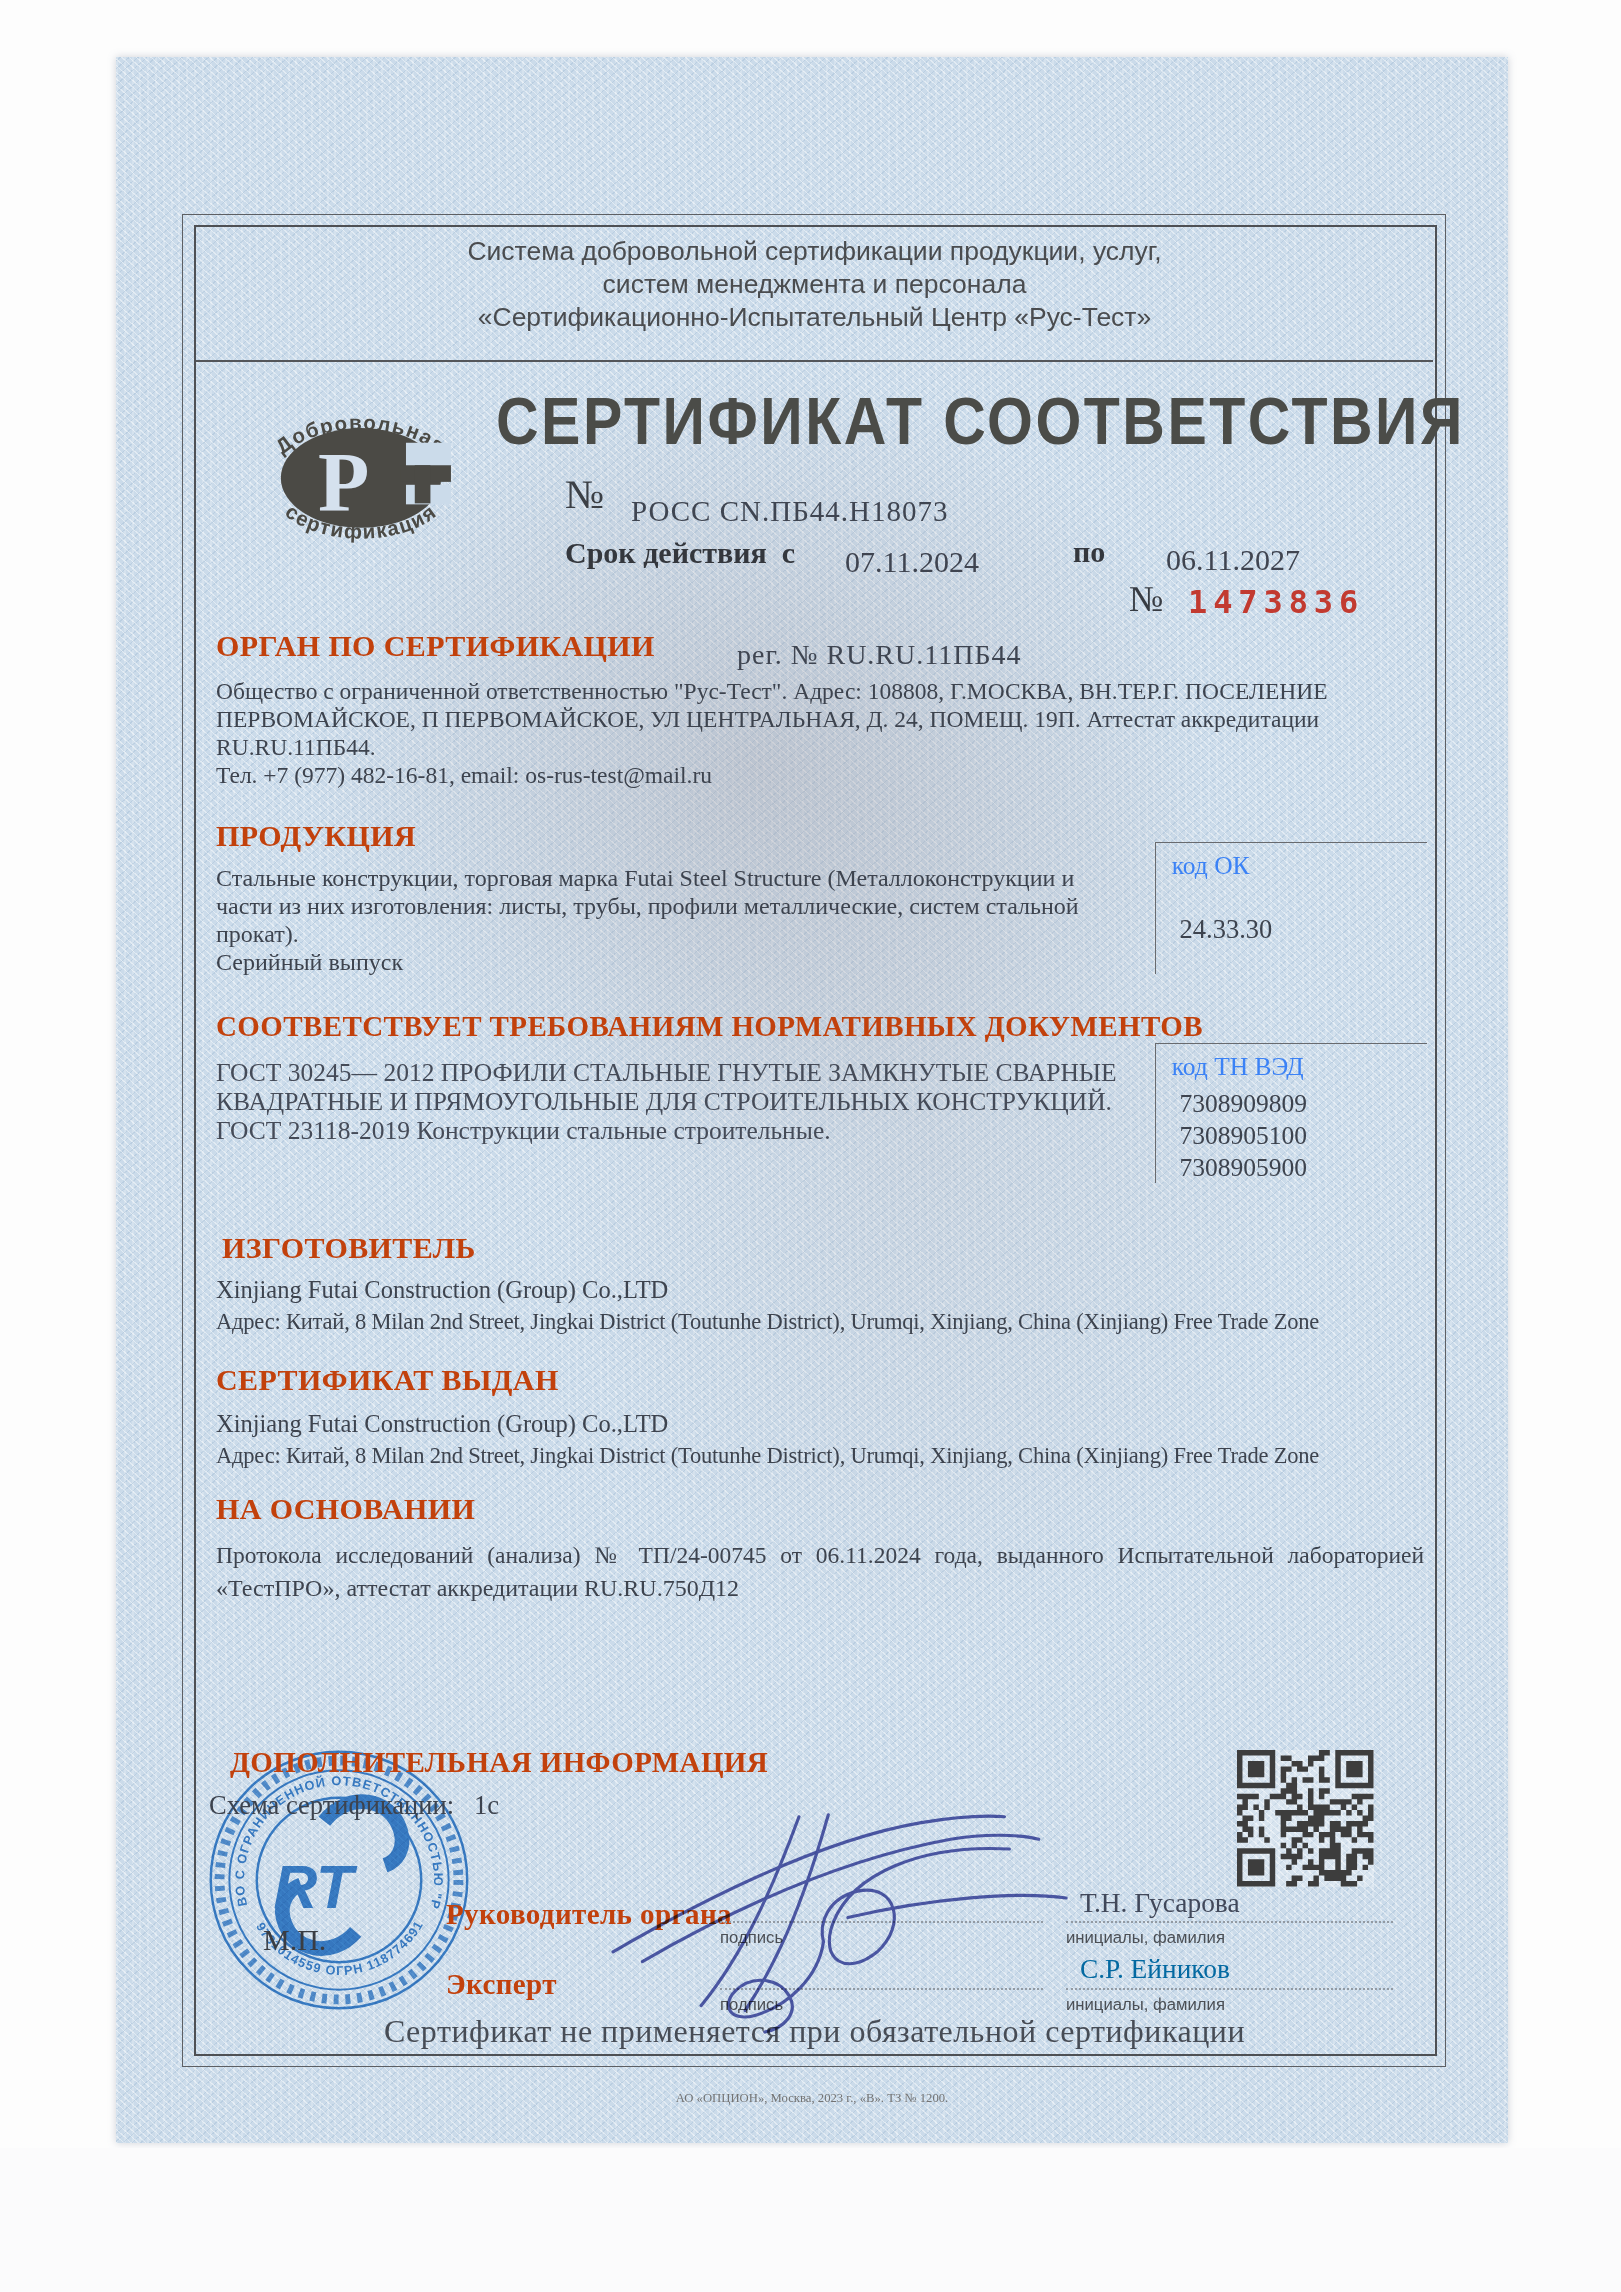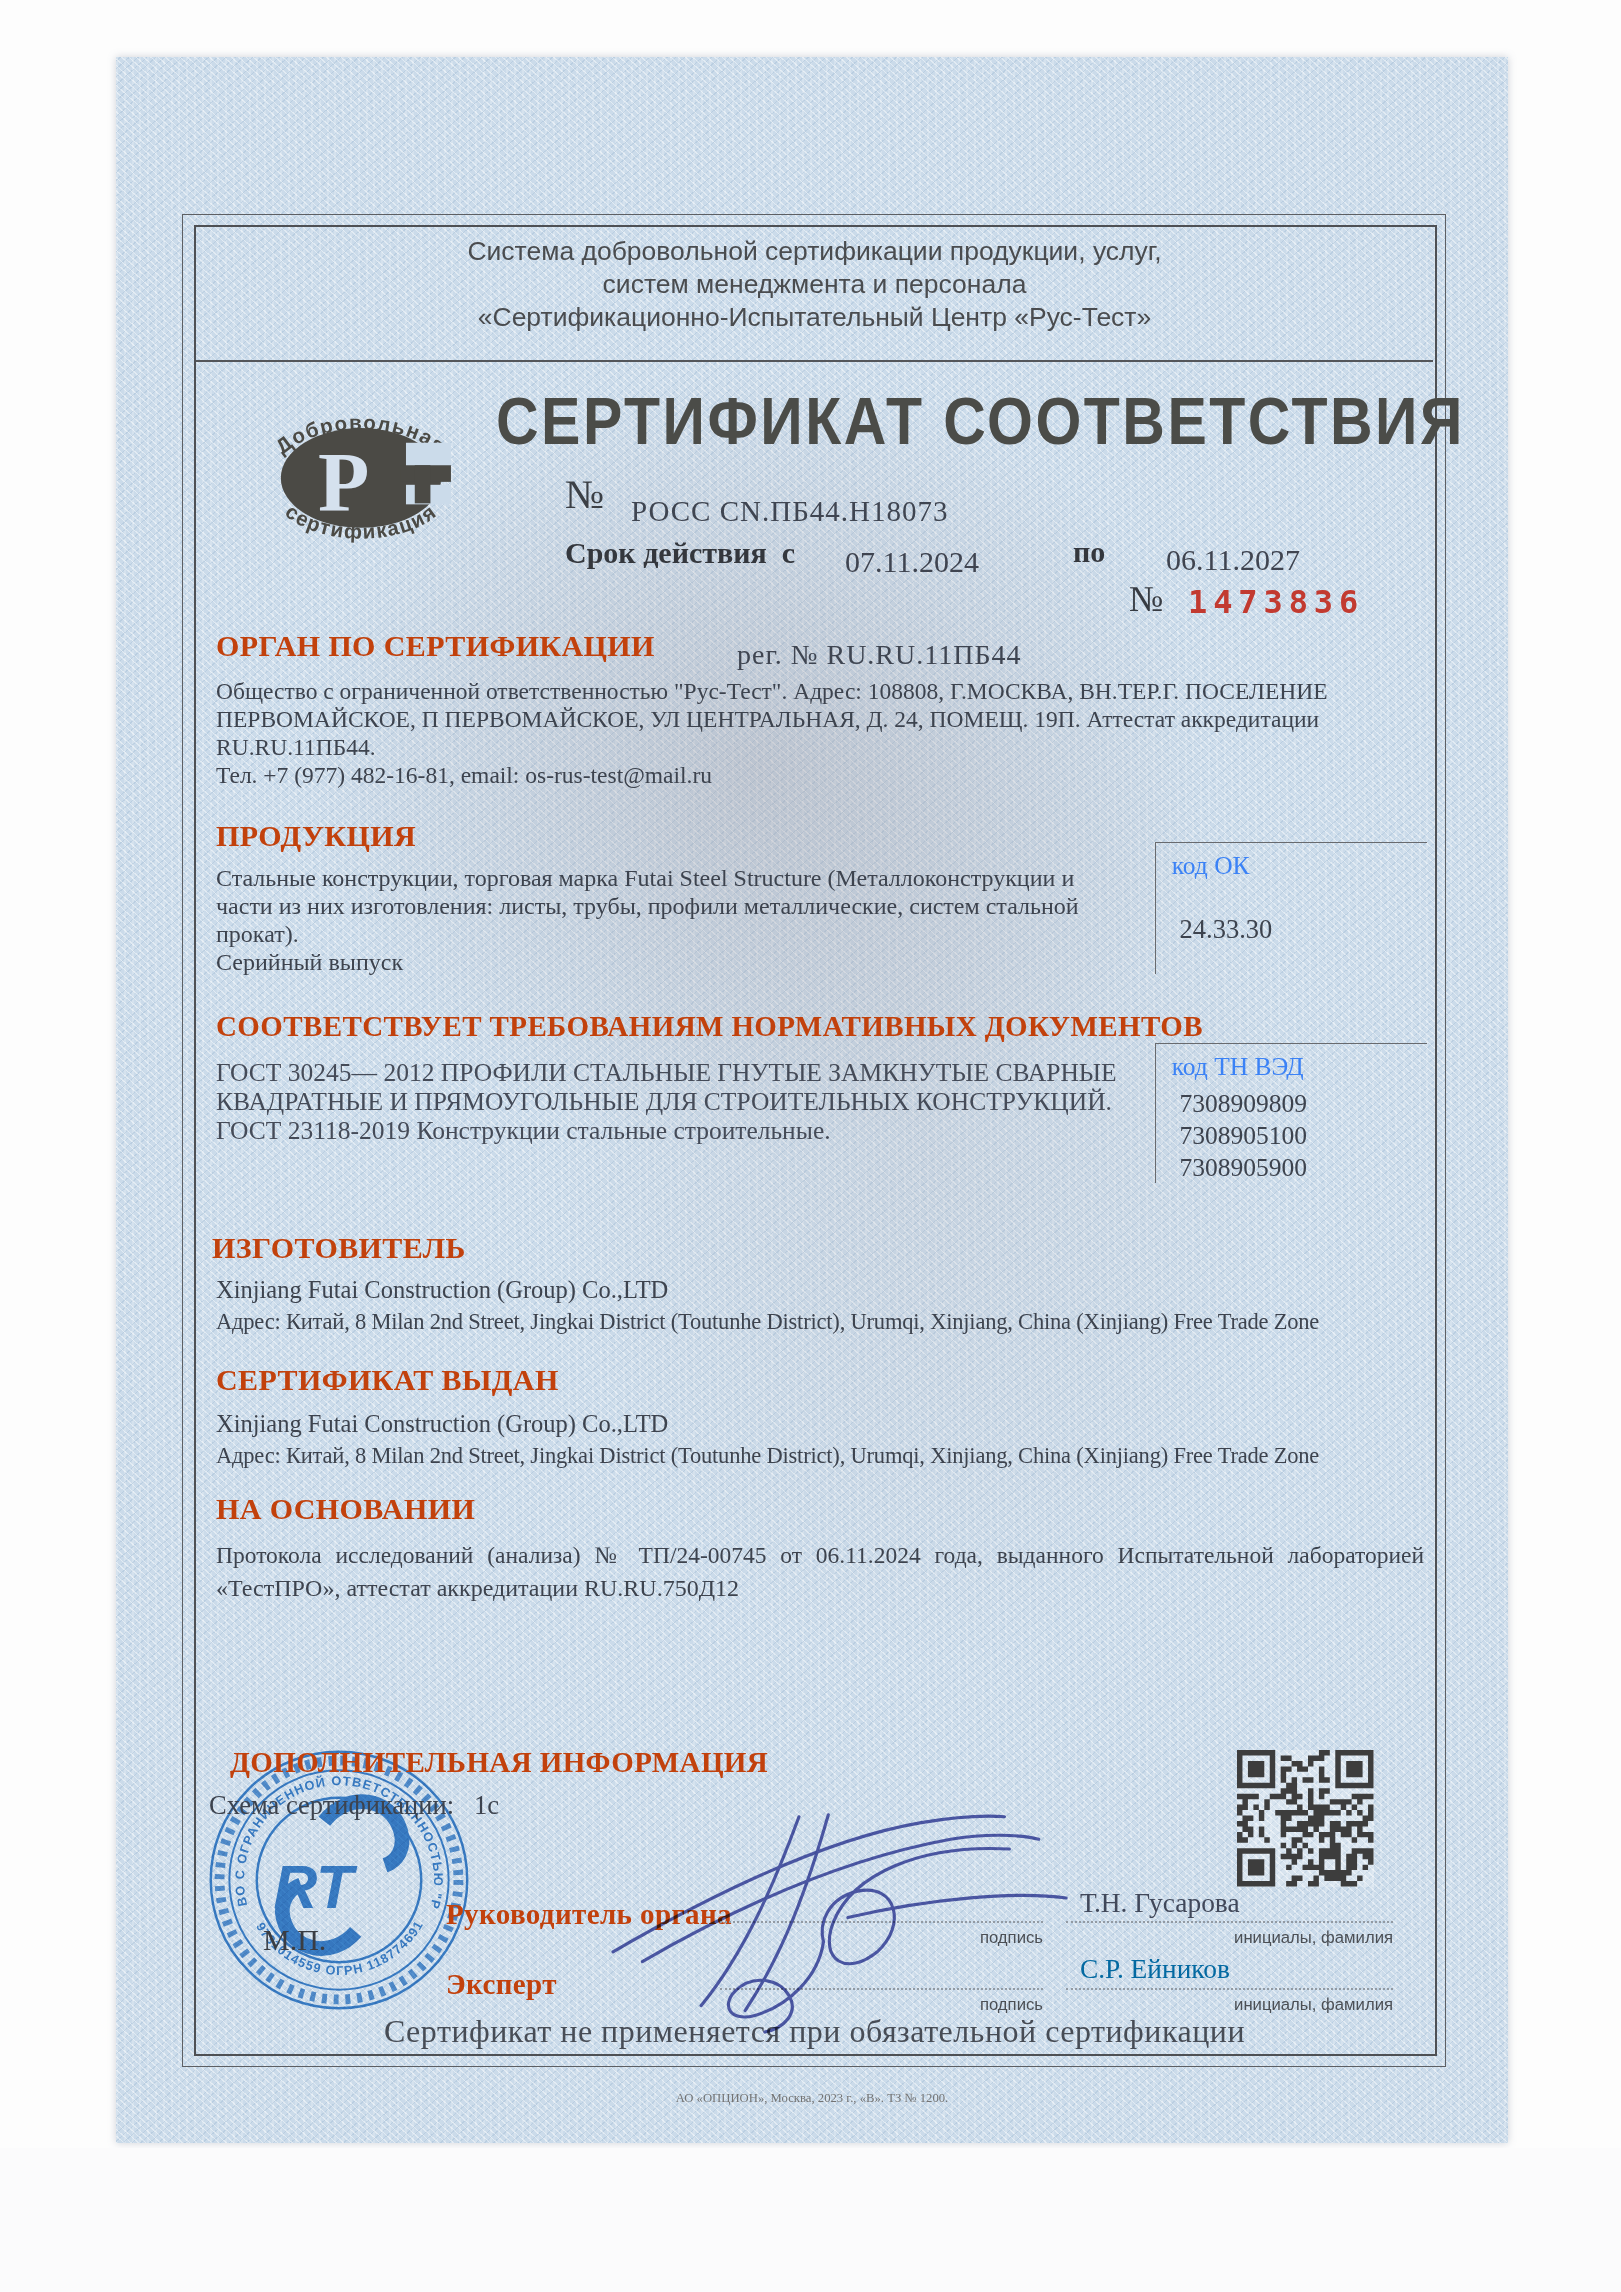--- a/index.html
+++ b/index.html
@@ -39,21 +39,21 @@
   
   .h{position:absolute;font-size:30px;font-weight:700;color:#c2410c;letter-spacing:0.4px;white-space:nowrap;}
   .body{position:absolute;font-size:23.5px;line-height:28px;color:#3d434e;}
   [data-name="org-heading"]{left:216px;top:629px;}
   [data-name="org-reg-no"]{position:absolute;left:737px;top:639px;font-size:28px;letter-spacing:1px;color:#3f4551;}
   [data-name="org-text"]{left:216px;top:677px;width:1215px;line-height:28px;}
   [data-name="product-heading"]{left:216px;top:819px;}
   [data-name="product-text"]{left:216px;top:864px;width:941px;font-size:24px;}
   [data-name="standards-heading"]{left:216px;top:1010px;font-size:29px;}
   [data-name="standards-text"]{left:216px;top:1058px;width:951px;font-size:25.5px;line-height:29px;color:#454b58;}
-  [data-name="manufacturer-heading"]{left:212px;top:1231px;}
+  [data-name="manufacturer-heading"]{left:222px;top:1231px;}
   [data-name="manufacturer-name"]{left:216px;top:1276px;font-size:24.5px;}
   [data-name="manufacturer-address"]{left:216px;top:1308px;font-size:22.5px;letter-spacing:-0.2px;width:1225px;white-space:nowrap;}
   [data-name="issued-heading"]{left:216px;top:1363px;}
   [data-name="issued-name"]{left:216px;top:1410px;font-size:24.5px;}
   [data-name="issued-address"]{left:216px;top:1442px;font-size:22.5px;letter-spacing:-0.2px;width:1225px;white-space:nowrap;}
   [data-name="basis-heading"]{left:216px;top:1492px;}
   [data-name="basis-line-1"]{left:216px;top:1541px;width:1208px;text-align:justify;text-align-last:justify;font-size:23.5px;}
   [data-name="basis-line-2"]{left:216px;top:1574px;font-size:24px;}
   [data-name="additional-heading"]{left:230px;top:1746px;font-size:29px;}
   [data-name="scheme-line"]{left:209px;top:1791px;font-size:26.5px;white-space:pre;}
@@ -66,21 +66,21 @@
   .cb-codes{margin:5.9px 0 0 23.5px;font-size:25.5px;line-height:32px;color:#3d434e;}
   
   [data-name="mp-label"]{position:absolute;left:263px;top:1923px;font-size:30px;color:#3a3d43;}
   [data-name="head-label"]{left:446px;top:1898px;font-size:29px;}
   [data-name="expert-label"]{left:446px;top:1968px;font-size:29px;}
   .rule{position:absolute;height:0;border-top:2px dotted #929aa3;}
   [data-name="sign-line-1"]{left:720px;top:1921px;width:323px;}
   [data-name="name-line-1"]{left:1066px;top:1921px;width:327px;}
   [data-name="sign-line-2"]{left:720px;top:1988px;width:323px;}
   [data-name="name-line-2"]{left:1066px;top:1988px;width:327px;}
-  .cap{position:absolute;font-family:"Liberation Sans",sans-serif;font-size:16.7px;color:#4b4f55;text-align:right;}
+  .cap{position:absolute;font-family:"Liberation Sans",sans-serif;font-size:16.7px;color:#4b4f55;text-align:left;}
   [data-name="sign-caption-1"]{left:720px;top:1928px;width:323px;}
   [data-name="name-caption-1"]{left:1066px;top:1928px;width:327px;}
   [data-name="sign-caption-2"]{left:720px;top:1995px;width:323px;}
   [data-name="name-caption-2"]{left:1066px;top:1995px;width:327px;}
   [data-name="head-name"]{position:absolute;left:1080px;top:1888px;font-size:27.4px;color:#41485a;}
   [data-name="expert-name"]{position:absolute;left:1080px;top:1954px;font-size:27.4px;color:#0369a1;}
   [data-name="note-line"]{position:absolute;left:194px;top:2013px;width:1241px;text-align:center;
     font-size:32px;letter-spacing:0.5px;color:#474c55;}
   [data-name="footer-imprint"]{position:absolute;left:116px;top:2091px;width:1392px;text-align:center;
     font-family:Liberation Serif, serif;font-size:12.7px;color:#737373;}

